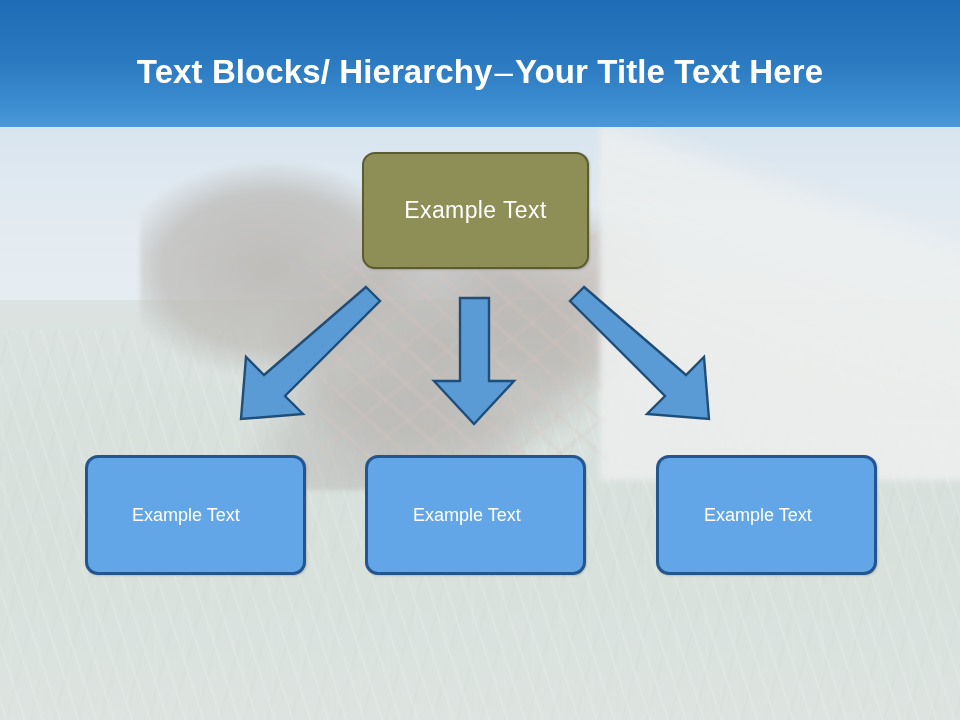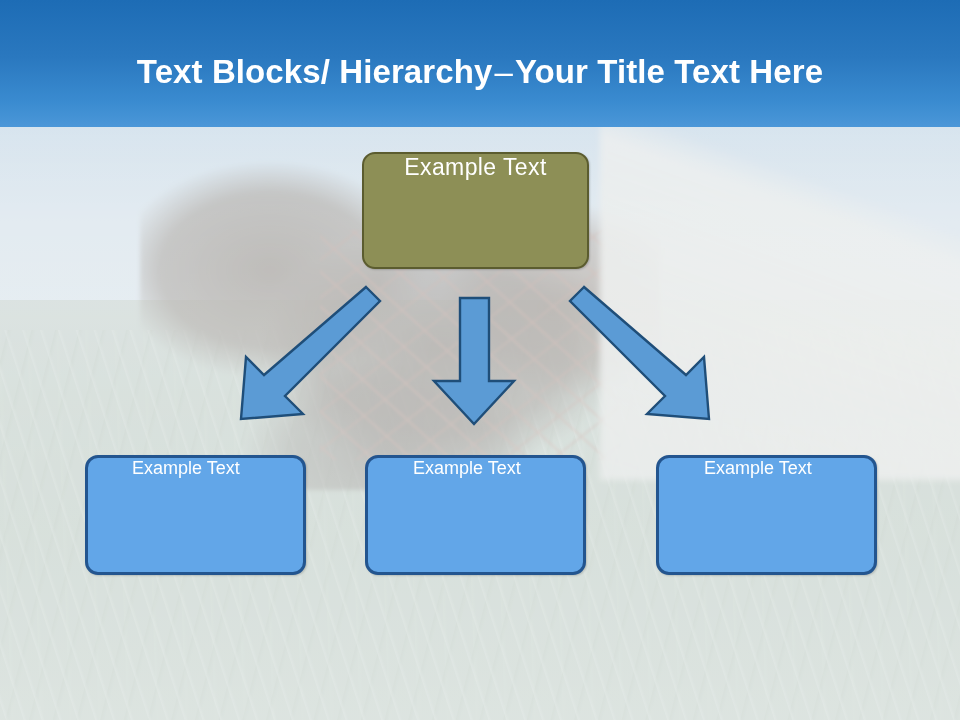--- a/index.html
+++ b/index.html
@@ -164,20 +164,21 @@
   }
   .title-strong { font-weight: bold; }
   .title-light  { font-weight: bold; }
   .title-sep    { font-weight: normal; padding: 0 2px; }
 
   
   .node {
     position: absolute;
     box-sizing: border-box;
     display: flex;
+    align-items: center;
     color: #ffffff;
     border-radius: 13px;
   }
   .node-top {
     left: 362px; top: 152px;
     width: 227px; height: 117px;
     background: #8d8f56;
     border: 2px solid #5b5c2f;
     justify-content: center;
     font-size: 23px;

